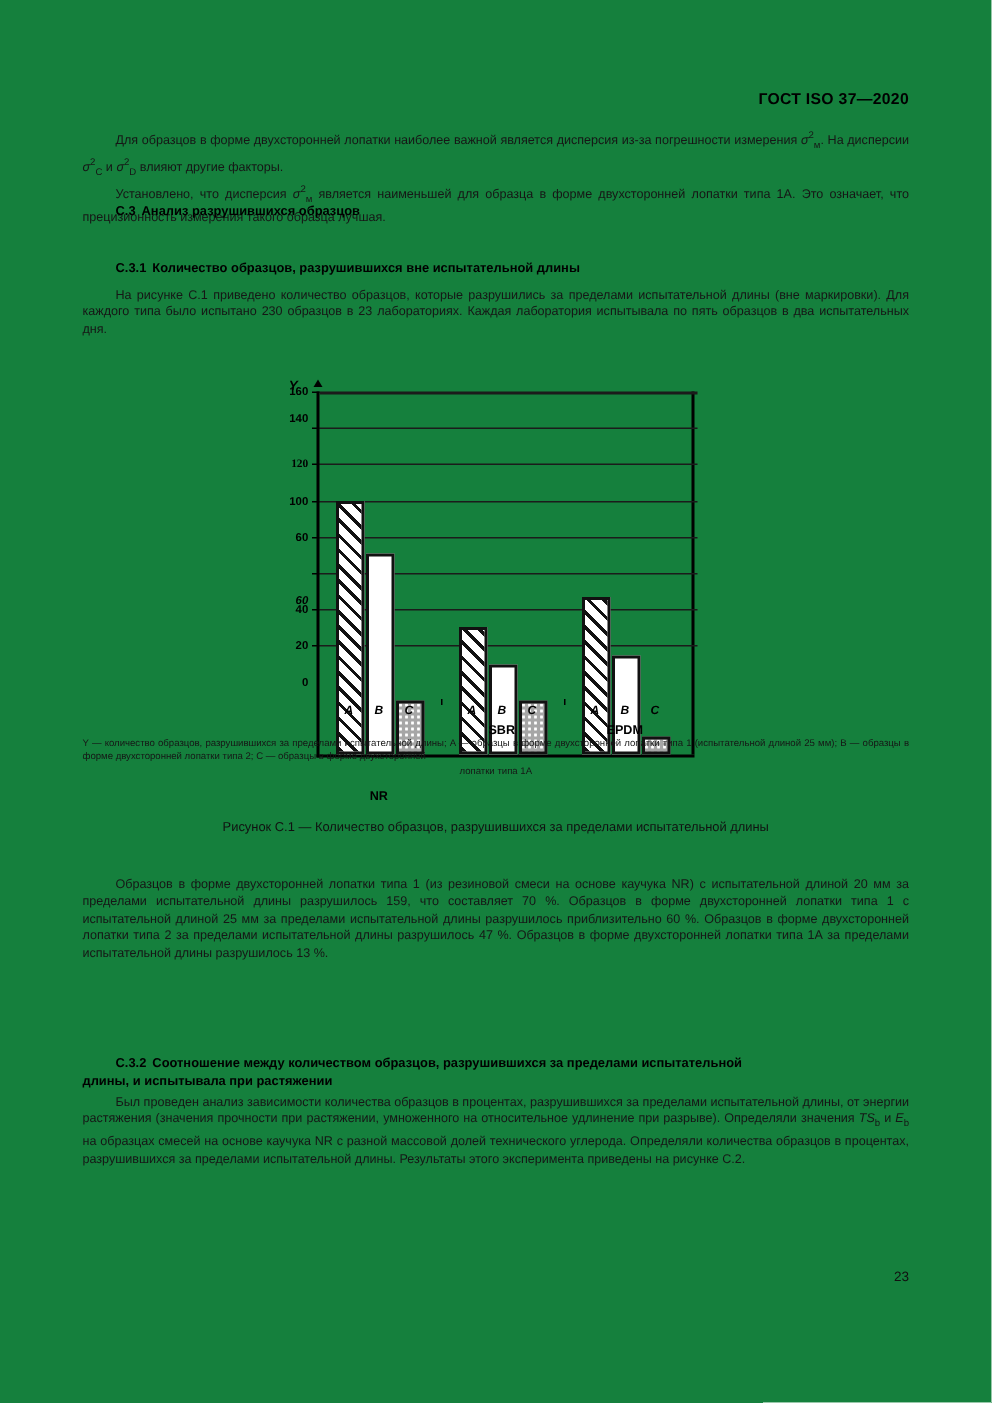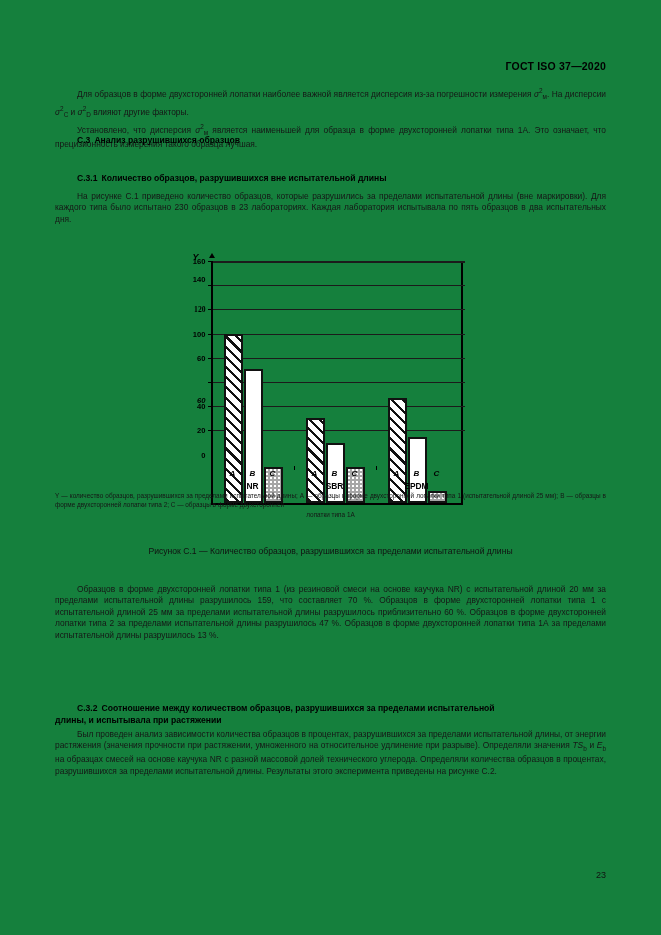--- a/index.html
+++ b/index.html
@@ -210,21 +210,20 @@
     line-height: 12.6px;
     color: #111;
   }
   .fig-caption .line2 { font-size: 8px; }
   .page-number {
     position: absolute;
     right: 0;
     top: 846px;
     font-size: 9px;
     color: #111;
-    margin-top: 24px;
   }
 </style>
 </head>
 <body>
 
 <div class="page">
   <div class="content">
 
     <div class="doc-header">ГОСТ ISO 37—2020</div>
 
@@ -306,21 +305,21 @@
           <div class="xlab" style="left:20px;">A</div>
           <div class="xlab" style="left:40px;">B</div>
           <div class="xlab" style="left:60px;">C</div>
           <div class="xlab" style="left:102px;">A</div>
           <div class="xlab" style="left:122px;">B</div>
           <div class="xlab" style="left:142px;">C</div>
           <div class="xlab" style="left:184px;">A</div>
           <div class="xlab" style="left:204px;">B</div>
           <div class="xlab" style="left:224px;">C</div>
 
-          <div class="glab" style="left:40px;">NR</div>
+          <div class="glab" style="left:40px;margin-top:44px;">NR</div>
           <div class="glab" style="left:122px;">SBR</div>
           <div class="glab" style="left:204px;">EPDM</div>
         </div>
       </div>
     </div>
 
     <div class="fig-note">
       <span>Y — количество образцов, разрушившихся за пределами испытательной длины; A — образцы в форме двухсторонней лопатки типа 1 (испытательной длиной 25 мм); B — образцы в форме двухсторонней лопатки типа 2; C — образцы в форме двухсторонней</span>
       <span class="ctr">лопатки типа 1А</span>
     </div>

